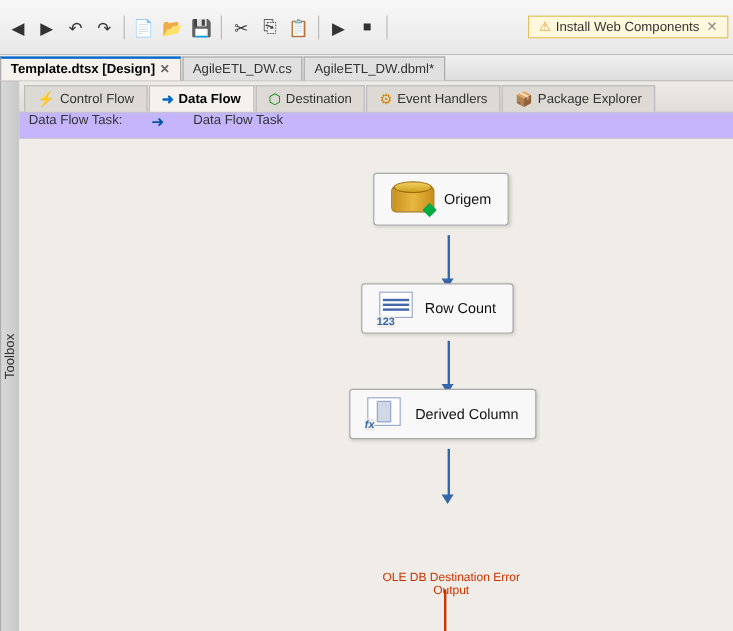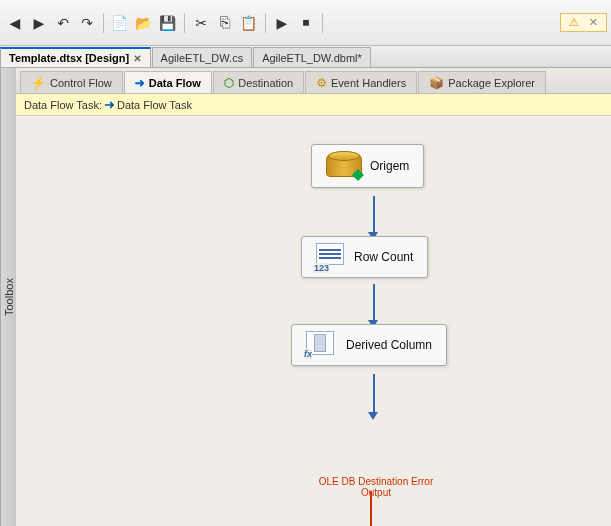--- a/index.html
+++ b/index.html
@@ -119,28 +119,27 @@
     .design-tab.active {
       background: #f5f2ed;
       font-weight: 600;
       color: #000;
     }
     .design-tab-icon { font-size: 12px; }
 
     
     .breadcrumb-bar {
       height: 22px;
-      background: #fef9c3;
+      background: #c4b5fd;
       border-bottom: 1px solid #ccc;
       display: flex;
-      align-items: center;
       padding: 0 8px;
       font-size: 11px;
       color: #333;
-      gap: 2px;
+      gap: 24px;
     }
     .breadcrumb-icon { font-size: 13px; color: #0055aa; }
 
     
     .canvas {
       flex: 1;
       position: relative;
       overflow: hidden;
       background: #f0ede8;
     }
@@ -230,20 +229,21 @@
   <div class="toolbar-sep"></div>
   <button class="toolbar-btn">✂</button>
   <button class="toolbar-btn">⎘</button>
   <button class="toolbar-btn">📋</button>
   <div class="toolbar-sep"></div>
   <button class="toolbar-btn">▶</button>
   <button class="toolbar-btn">⏹</button>
   <div class="toolbar-sep"></div>
   <div class="install-webcomp">
     <span class="install-webcomp-icon">⚠</span>
+    <span>Install Web Components</span>
     <span style="margin-left:6px; color:#888;">✕</span>
   </div>
 </div>
 
 <div class="file-tabs">
   <div class="file-tab active">
     <span>Template.dtsx [Design]</span>
     <span class="close-x">✕</span>
   </div>
   <div class="file-tab">

